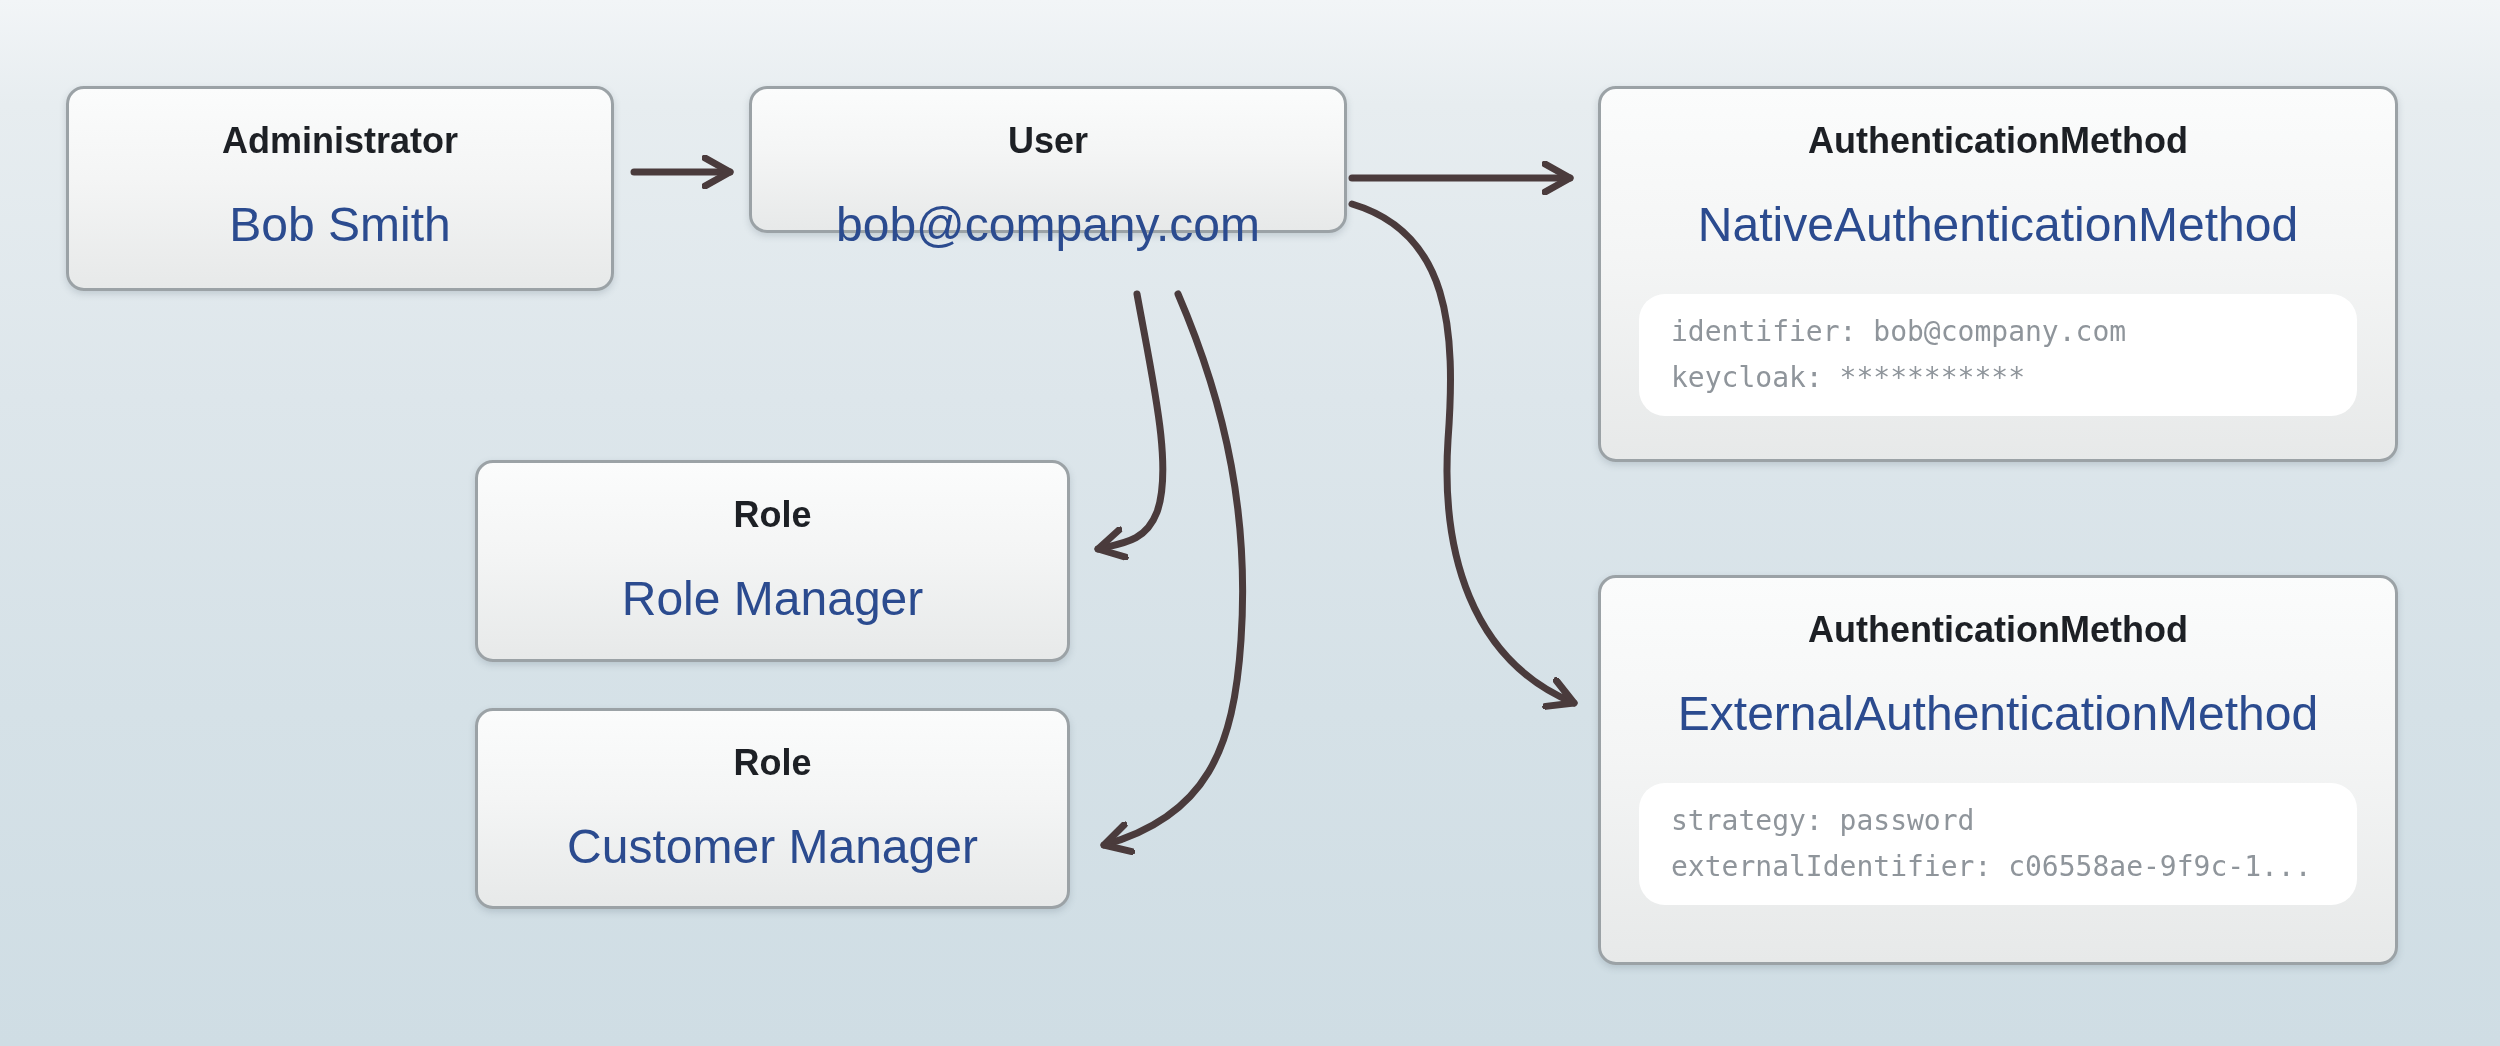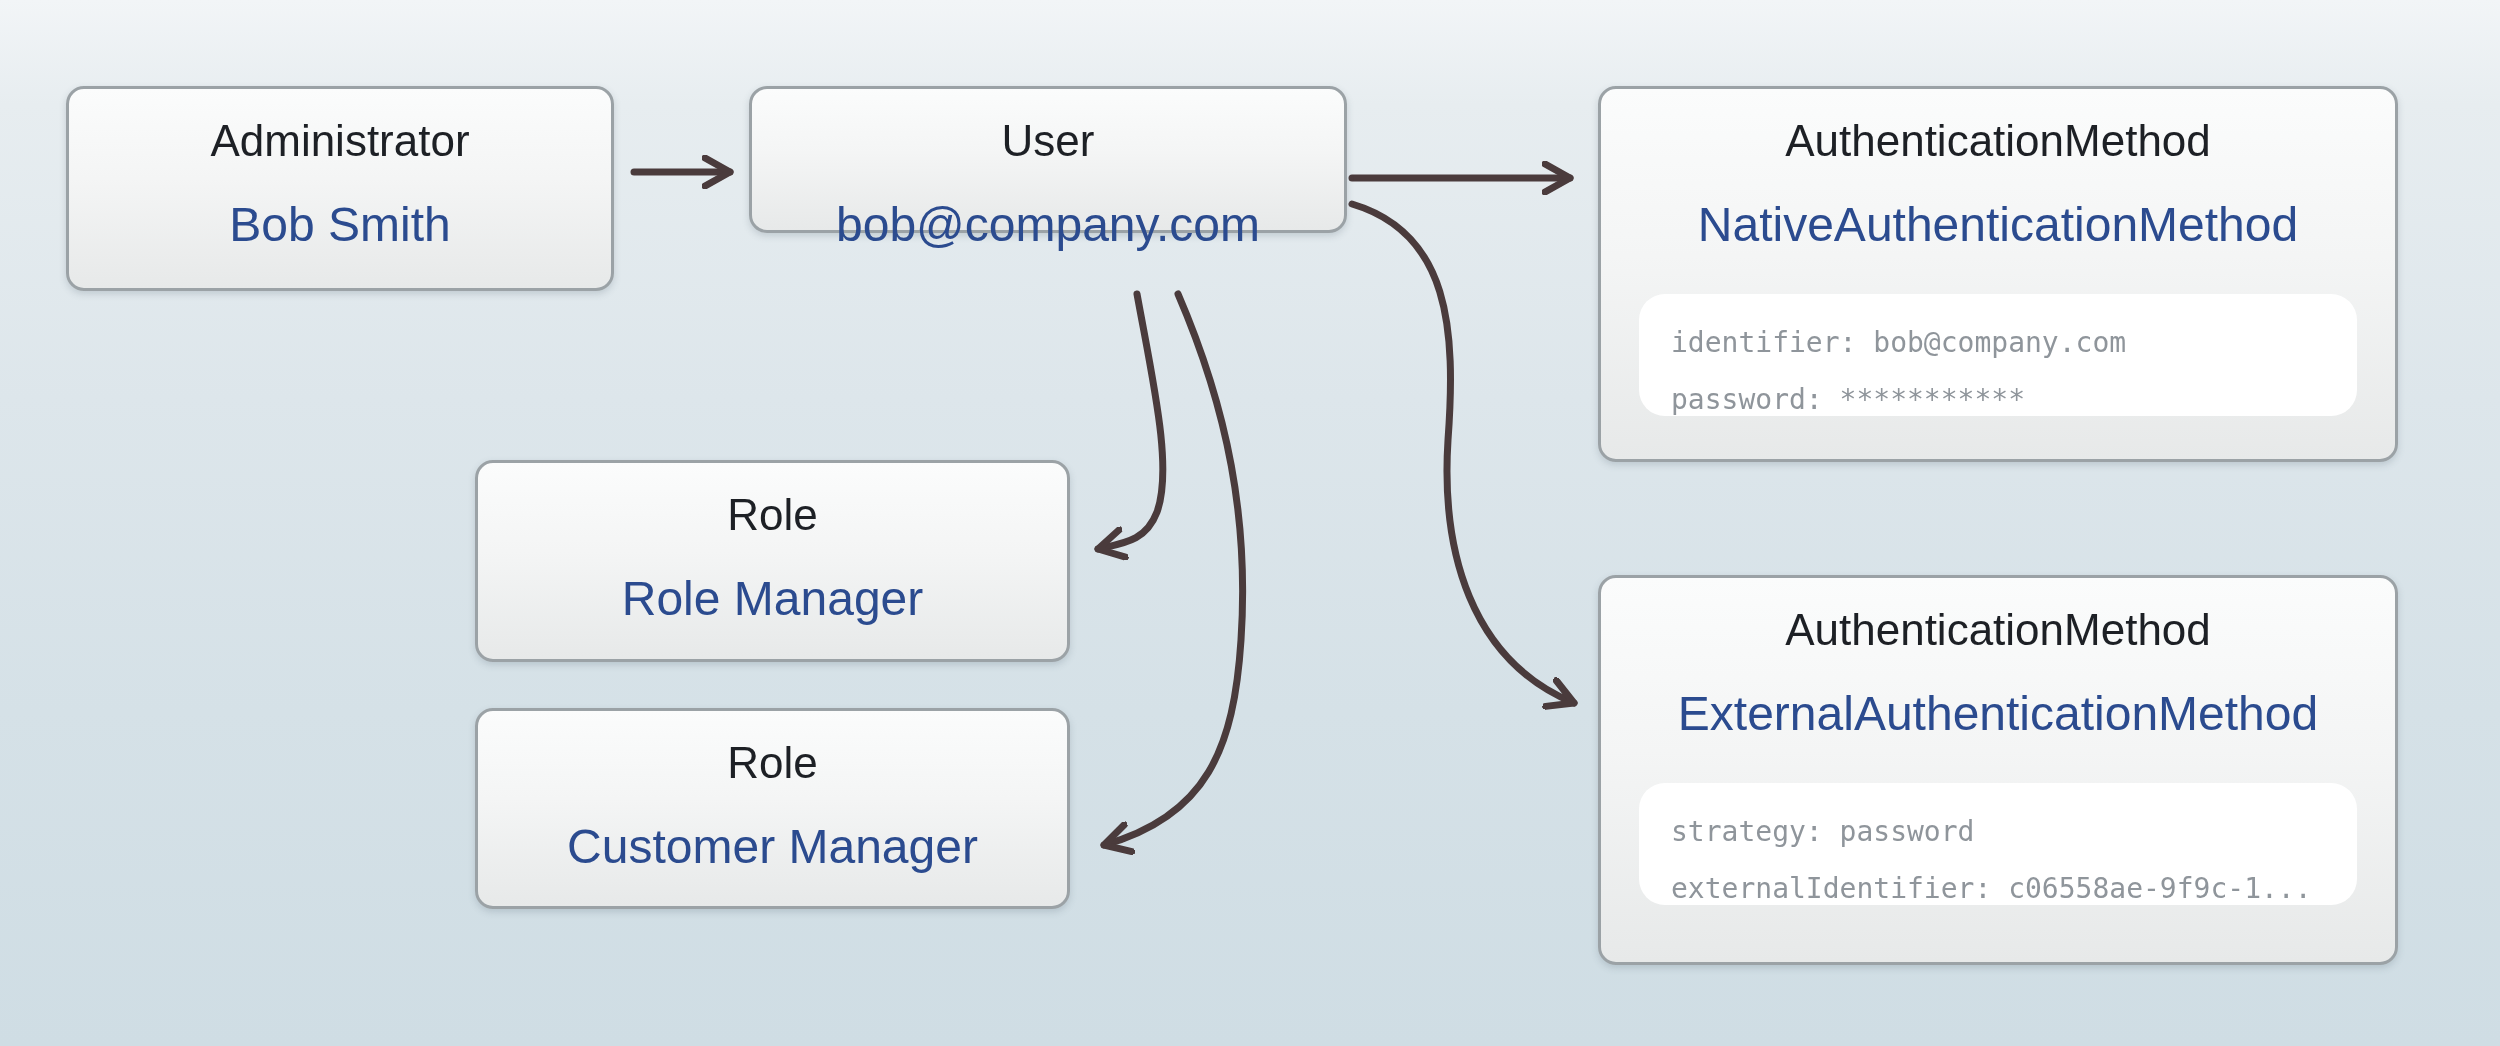--- a/index.html
+++ b/index.html
@@ -15,38 +15,38 @@
     position:absolute;
     border:3px solid #9ba2a6;
     border-radius:18px;
     background:linear-gradient(180deg,#fbfcfc 0%,#f4f5f5 45%,#e7e9e9 100%);
     box-shadow:0 3px 7px rgba(80,100,112,.22);
     display:flex;flex-direction:column;align-items:center;
     box-sizing:border-box;
   }
   .node-title{
     margin-top:24px;
-    font-size:44px;line-height:56px;font-weight:normal;
+    font-size:36px;line-height:56px;font-weight:bold;
     color:#1d2025;text-align:center;white-space:nowrap;
   }
   .node-value{
     margin-top:28px;
     font-size:48px;line-height:56px;font-weight:normal;
     color:#2b4b8f;text-align:center;white-space:nowrap;
   }
   .code-box{
     position:absolute;left:38px;right:38px;top:205px;height:122px;
     background:#ffffff;border-radius:26px;
     box-sizing:border-box;
     padding:15px 32px 0 32px;
   }
   .code-line{
     font-family:"DejaVu Sans Mono","Liberation Mono",monospace;
     font-size:28px;line-height:46px;
-    color:#8f959b;white-space:nowrap;overflow:hidden;margin-top:11px;
+    color:#8f959b;white-space:nowrap;overflow:hidden;
   }
 </style>
 </head>
 <body>
 
 <div class="canvas">
 
   <svg class="edges" viewBox="0 0 2500 1046" xmlns="http://www.w3.org/2000/svg">
     <defs>
       <marker id="chev" viewBox="0 0 34 34" markerWidth="34" markerHeight="34" refX="28" refY="17" orient="auto" markerUnits="userSpaceOnUse">
@@ -70,21 +70,21 @@
   <div class="node" style="left:749px;top:86px;width:598px;height:147px">
     <div class="node-title">User</div>
     <div class="node-value">bob@company.com</div>
   </div>
 
   <div class="node" style="left:1598px;top:86px;width:800px;height:376px">
     <div class="node-title">AuthenticationMethod</div>
     <div class="node-value">NativeAuthenticationMethod</div>
     <div class="code-box">
       <div class="code-line">identifier: bob@company.com</div>
-      <div class="code-line">password: ***********</div>
+      <div class="code-line">keycloak: ***********</div>
     </div>
   </div>
 
   <div class="node" style="left:475px;top:460px;width:595px;height:202px">
     <div class="node-title">Role</div>
     <div class="node-value">Role Manager</div>
   </div>
 
   <div class="node" style="left:475px;top:708px;width:595px;height:201px">
     <div class="node-title">Role</div>

